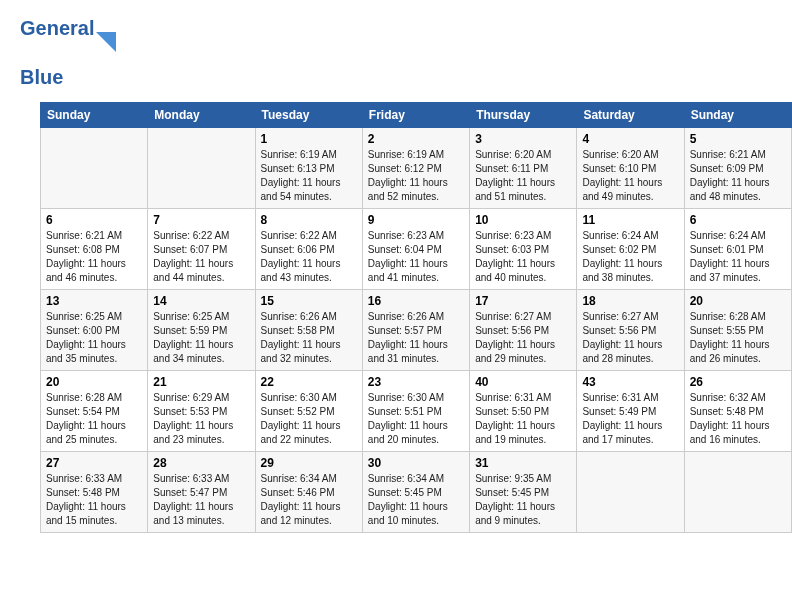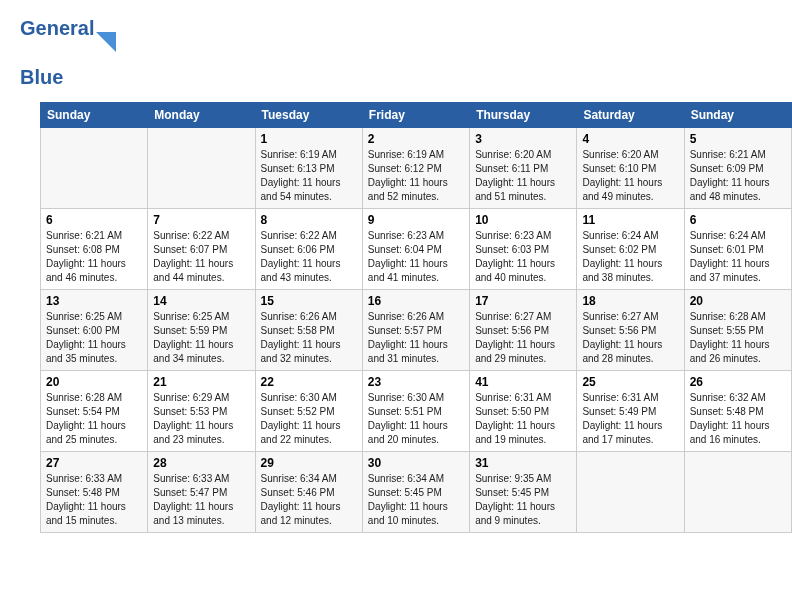--- a/index.html
+++ b/index.html
@@ -286,28 +286,28 @@
 and 22 minutes.</div>
           </td>
           <td>
             <span class="day-num">23</span>
             <div class="day-info" style="white-space: pre-line;">Sunrise: 6:30 AM
 Sunset: 5:51 PM
 Daylight: 11 hours
 and 20 minutes.</div>
           </td>
           <td>
-            <span class="day-num">41</span>
+            <span class="day-num">40</span>
             <div class="day-info" style="white-space: pre-line;">Sunrise: 6:31 AM
 Sunset: 5:50 PM
 Daylight: 11 hours
 and 19 minutes.</div>
           </td>
           <td>
-            <span class="day-num">25</span>
+            <span class="day-num">43</span>
             <div class="day-info" style="white-space: pre-line;">Sunrise: 6:31 AM
 Sunset: 5:49 PM
 Daylight: 11 hours
 and 17 minutes.</div>
           </td>
           <td>
             <span class="day-num">26</span>
             <div class="day-info" style="white-space: pre-line;">Sunrise: 6:32 AM
 Sunset: 5:48 PM
 Daylight: 11 hours

